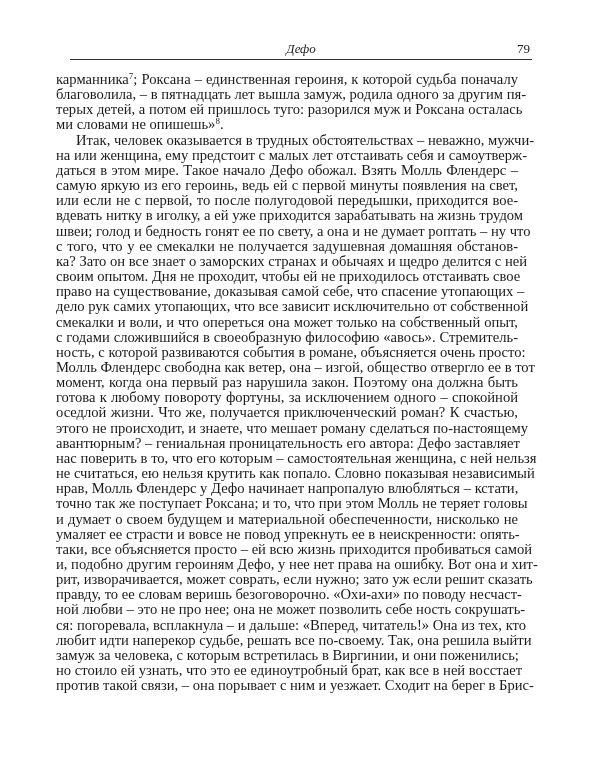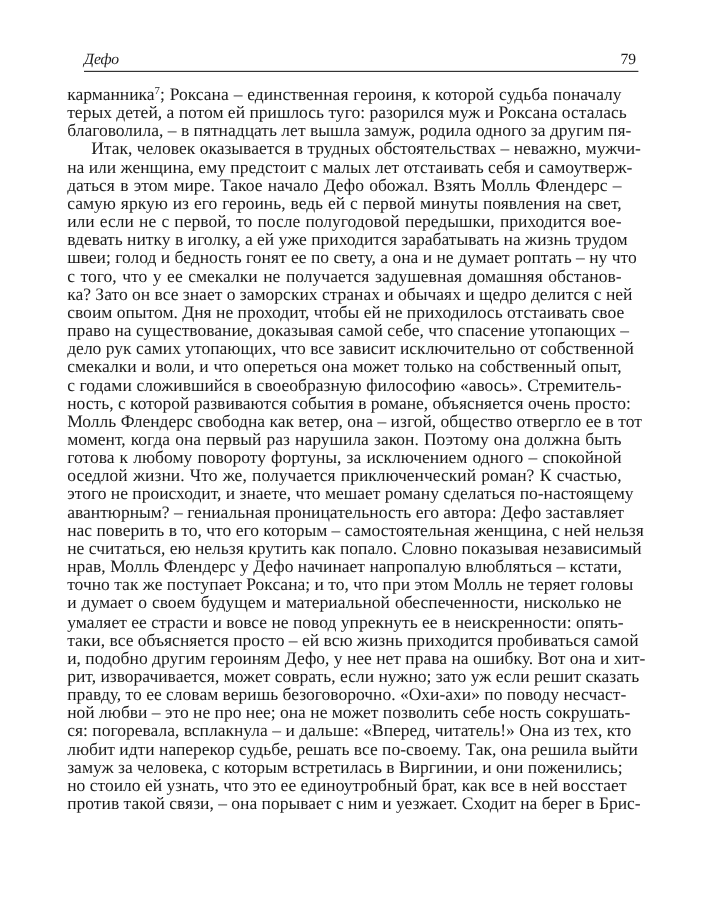--- a/index.html
+++ b/index.html
@@ -7,21 +7,21 @@
     .page {
       position: absolute; left: 0; top: 0; width: 600px; height: 765px;
       background: #ffffff; color: #1a1a1a;
       font-family: "Liberation Serif", "DejaVu Serif", serif;
     }
     .running-head {
       position: absolute; left: 70px; top: 41px; width: 462px; height: 16px;
       font-size: 13px; line-height: 16px;
     }
     .running-title {
-      position: absolute; left: 0; width: 100%; 
+      position: absolute; left: 0; width: 100%; text-align: center;
       font-style: italic;
     }
     .page-number {
       position: absolute; right: 2px; top: 0;
     }
     .head-rule {
       position: absolute; left: 70px; top: 59px; width: 462px; height: 0;
       border-top: 1px solid #333;
     }
     .body-text {
@@ -40,22 +40,23 @@
 <body>
 
 <div class="page">
   <div class="running-head">
     <span class="running-title">Дефо</span>
     <span class="page-number">79</span>
   </div>
   <div class="head-rule"></div>
   <div class="body-text" id="body-text">
       <span class="line"><span>карманника</span><sup>7</sup><span>; Роксана – единственная героиня, к которой судьба поначалу</span></span>
+      <span class="line"><span>благоволила, – в пятнадцать лет вышла замуж, родила одного за другим пя-</span></span>
       <span class="line"><span>терых детей, а потом ей пришлось туго: разорился муж и Роксана осталась</span></span>
-      <span class="line"><span>благоволила, – в пятнадцать лет вышла замуж, родила одного за другим пя-</span></span>
+      <span class="line last"><span>ми словами не опишешь»</span><sup>8</sup><span>.</span></span>
       <span class="line indent"><span>Итак, человек оказывается в трудных обстоятельствах – неважно, мужчи-</span></span>
       <span class="line"><span>на или женщина, ему предстоит с малых лет отстаивать себя и самоутверж-</span></span>
       <span class="line"><span>даться в этом мире. Такое начало Дефо обожал. Взять Молль Флендерс –</span></span>
       <span class="line"><span>самую яркую из его героинь, ведь ей с первой минуты появления на свет,</span></span>
       <span class="line"><span>или если не с первой, то после полугодовой передышки, приходится вое-</span></span>
       <span class="line"><span>вдевать нитку в иголку, а ей уже приходится зарабатывать на жизнь трудом</span></span>
       <span class="line"><span>швеи; голод и бедность гонят ее по свету, а она и не думает роптать – ну что</span></span>
       <span class="line"><span>с того, что у ее смекалки не получается задушевная домашняя обстанов-</span></span>
       <span class="line"><span>ка? Зато он все знает о заморских странах и обычаях и щедро делится с ней</span></span>
       <span class="line"><span>своим опытом. Дня не проходит, чтобы ей не приходилось отстаивать свое</span></span>

